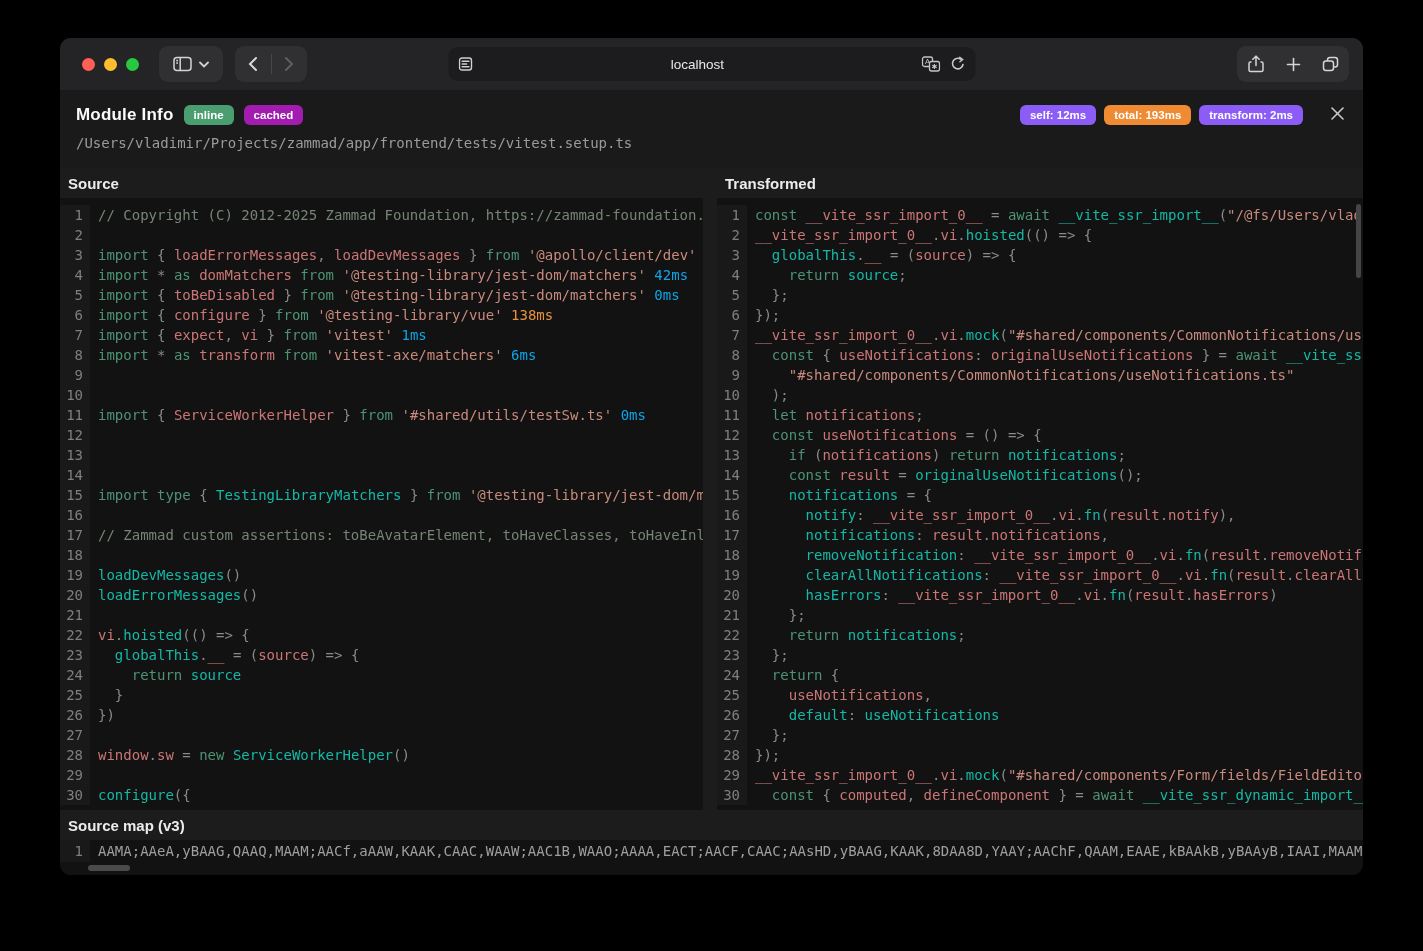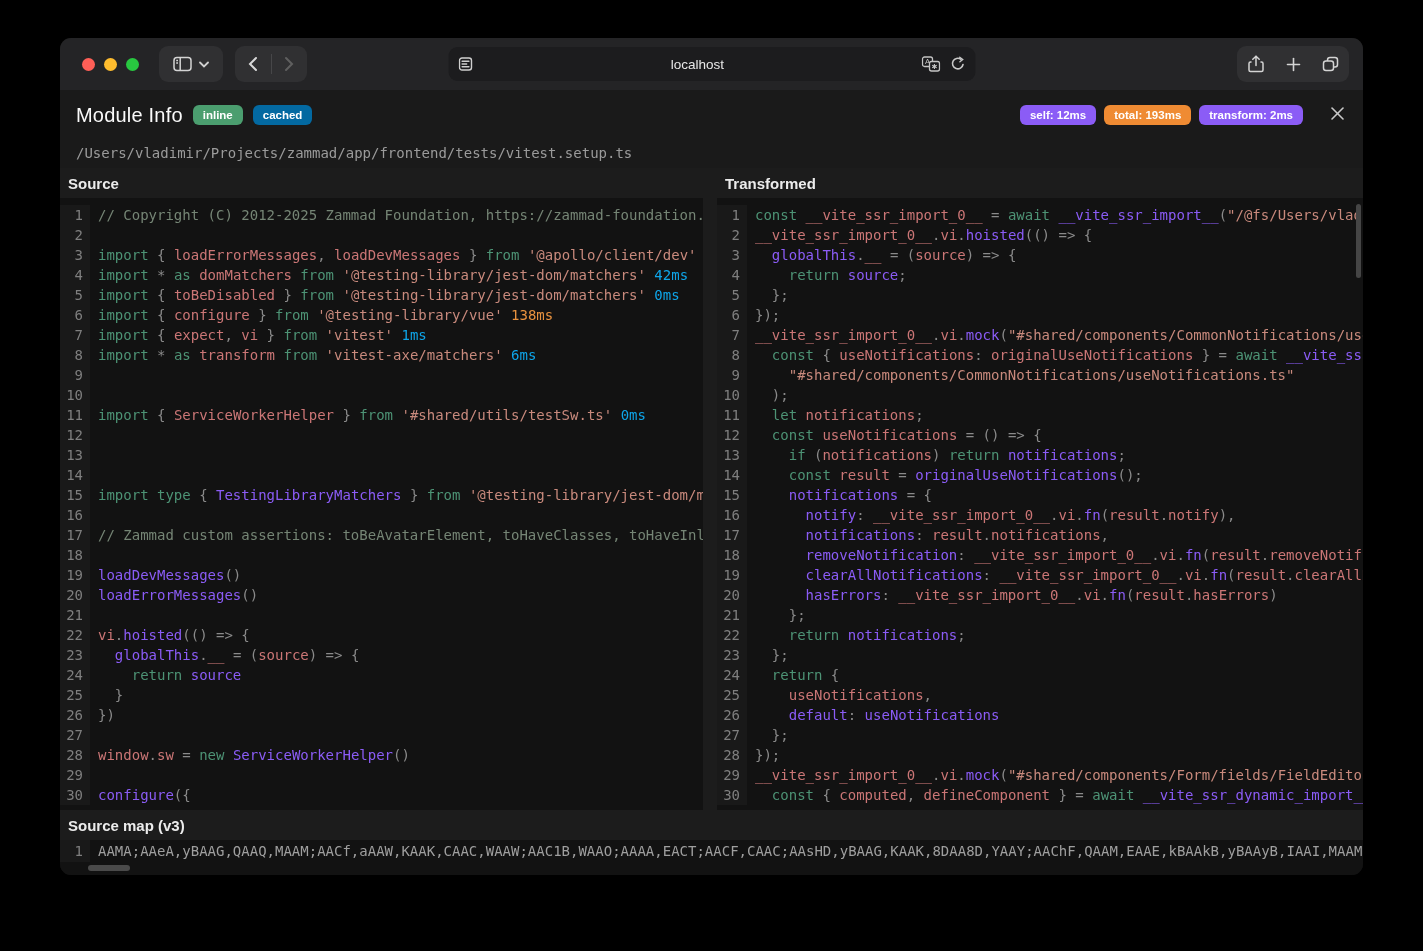--- a/index.html
+++ b/index.html
@@ -26,51 +26,51 @@
             display:flex; align-items:center; padding:0 10px; }
   .url-text { flex:1; text-align:center; color:#e8e8e8; font-size:13.5px; }
   .url-right { display:flex; align-items:center; gap:10px; }
   .pill.actions { margin-left:auto; width:112px; gap:0; }
   .actbtn { width:37px; height:36px; display:flex; align-items:center; justify-content:center; }
   svg { display:block; }
 
   
   .mod-header { position:relative; flex:0 0 78px; background:#1a1a1a; padding:13px 16px 0 16px; }
   .mod-row1 { display:flex; align-items:center; height:24px; }
-  .mod-title { color:#fafafa; font-size:20px; font-weight:normal; letter-spacing:.2px; }
+  .mod-title { color:#fafafa; font-size:17px; font-weight:bold; letter-spacing:.2px; }
   .badge { height:20px; line-height:20px; border-radius:6px; padding:0 10px;
            font-size:11.5px; font-weight:bold; color:#fff; margin-left:10px; }
   .badge.inline { background:#4b9e6f; }
-  .badge.cached { background:#0369a1; }
+  .badge.cached { background:#a21caf; }
   .timings { margin-left:auto; display:flex; gap:8px; margin-right:44px; }
   .badge.gray { background:#8b5cf6; margin-left:0; }
   .badge.orange { background:#ef8b33; margin-left:0; }
   .close-x { position:absolute; right:16px; top:13px; width:20px; height:20px;
              display:flex; align-items:center; justify-content:center; cursor:default; }
-  .mod-path { margin-top:18px; color:#9b9b9b; font-size:14px;
+  .mod-path { margin-top:8px; color:#9b9b9b; font-size:14px;
               font-family:"DejaVu Sans Mono", monospace; white-space:nowrap; }
 
   
   .columns { flex:1 1 auto; background:#1c1c1c; display:flex; min-height:0; }
   .panel { display:flex; flex-direction:column; background:#121212; min-width:0; }
   .panel.src { width:643px; flex:0 0 643px; }
   .col-gap { width:14px; flex:0 0 14px; background:#1c1c1c; }
   .panel.trans { flex:1 1 auto; position:relative; }
   .panel-head { flex:0 0 30px; background:#1c1c1c; display:flex; align-items:center;
                 padding-left:8px; color:#ececec; font-size:15px; font-weight:bold; }
   .panel-body { flex:1 1 auto; overflow:hidden; padding-top:7px;
                 font-family:"DejaVu Sans Mono", monospace; font-size:14px; }
   .cl { display:flex; height:20px; line-height:20px; white-space:pre; }
   .ln { flex:0 0 30px; width:30px; text-align:right; padding-right:7px;
         color:#7f7f7f; background:#191919; user-select:none; }
   .cd { padding-left:8px; white-space:pre; overflow:hidden; }
   .tk-k { color:#4d9375; }
   .tk-i { color:#cb7676; }
   .tk-s { color:#c98a7d; }
-  .tk-f { color:#8b5cf6; }
+  .tk-f { color:#14b8a6; }
   .tk-c { color:#758575; }
   .tk-p { color:#8a8a8a; }
   .tk-t { color:#0ea5e9; }
   .tk-h { color:#e8923f; }
   .vscroll { position:absolute; right:2px; top:36px; width:5px; height:74px;
              border-radius:3px; background:#454545; }
 
   
   .map-head { flex:0 0 30px; background:#1c1c1c; display:flex; align-items:center;
               padding-left:8px; color:#ececec; font-size:15px; font-weight:bold; }

